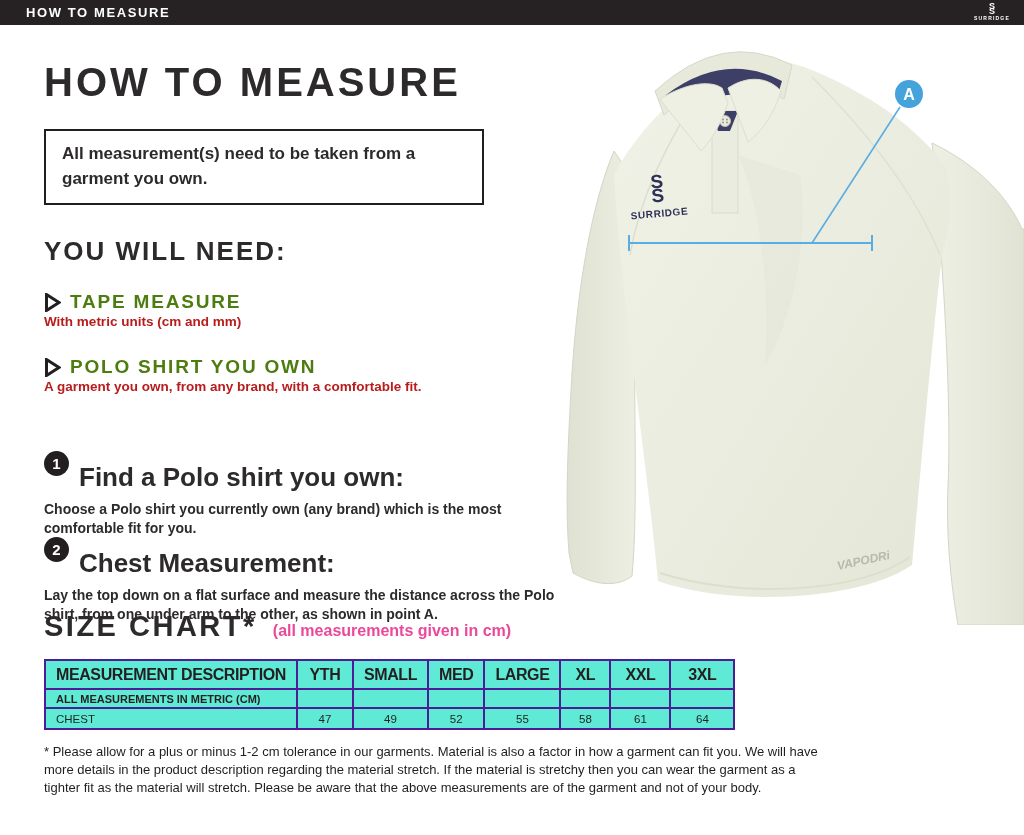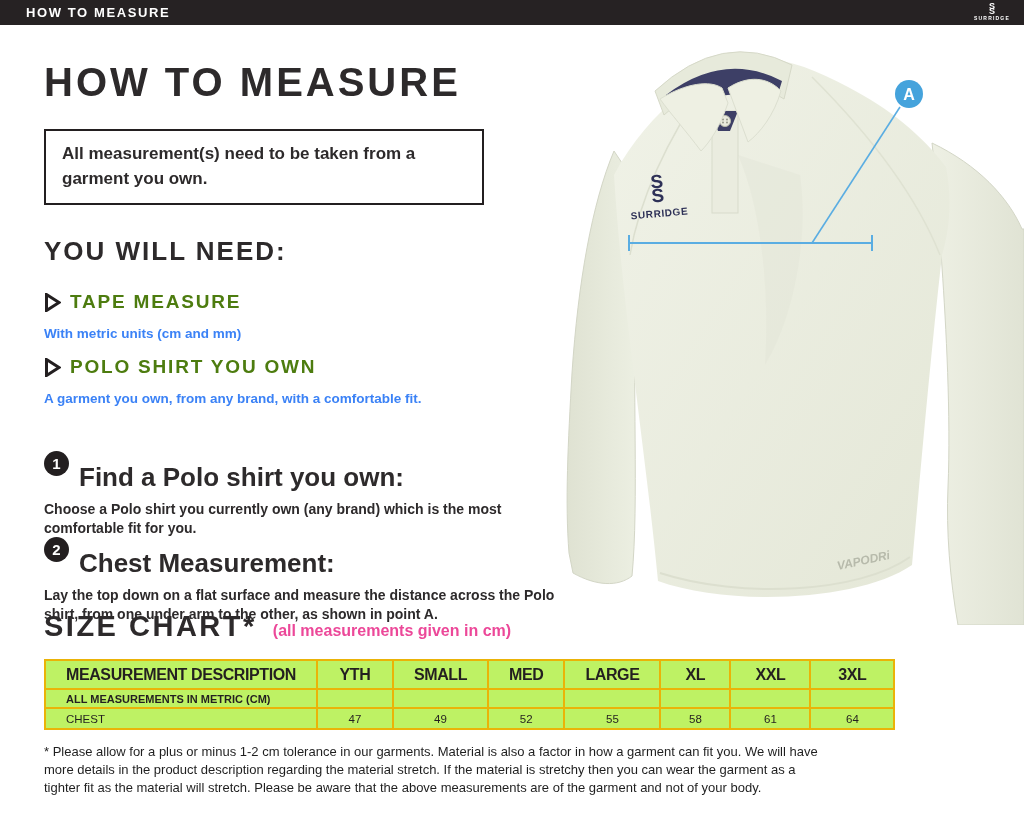--- a/index.html
+++ b/index.html
@@ -34,21 +34,21 @@
     border:2px solid #231f20;padding:11px 16px 12px 16px;
     font-size:17px;font-weight:bold;line-height:1.45;color:#2d2a2b;
   }
   .h2-need{
     position:absolute;left:44px;top:236px;
     font-size:26px;font-weight:bold;letter-spacing:2px;color:#2d2a2b;white-space:nowrap;
   }
   .need-item{position:absolute;left:44px;}
   .need-item .row{display:flex;align-items:center;gap:9px;}
   .need-title{font-size:19px;font-weight:bold;letter-spacing:1.8px;color:#4d7c0f;white-space:nowrap;}
-  .need-desc{font-size:13.5px;font-weight:bold;color:#3b82f6;margin-top:13px;white-space:nowrap;}
+  .need-desc{font-size:13.5px;font-weight:bold;color:#b91c1c;margin-top:1px;white-space:nowrap;}
   .tri-icon{width:17px;height:19px;display:block;}
   .step{position:absolute;left:44px;}
   .step .row{display:flex;align-items:center;gap:10px;}
   .step-num{
     width:25px;height:25px;border-radius:50%;background:#231f20;color:#fff;
     display:flex;align-items:center;justify-content:center;
     font-size:15px;font-weight:bold;flex:0 0 25px;
   }
   .step-title{font-size:26px;font-weight:bold;color:#2d2a2b;white-space:nowrap;margin-top:29px;}
   .step-desc{
@@ -57,21 +57,21 @@
   }
   .h2-chart{position:absolute;left:44px;top:610px;display:flex;align-items:baseline;gap:16px;}
   .h2-chart .big{font-size:29px;font-weight:bold;letter-spacing:2.5px;color:#2d2a2b;white-space:nowrap;}
   .h2-chart .sub{font-size:16px;font-weight:bold;color:#ec4899;white-space:nowrap;}
   
   table.size{
     position:absolute;left:44px;top:659px;border-collapse:collapse;
     table-layout:fixed;
   }
   table.size td,table.size th{
-    border:2px solid #eab308;padding:0 20px;background:#bef264;
+    border:2px solid #4c1d95;padding:0 10px;background:#5eead4;
     overflow:hidden;white-space:nowrap;
   }
   table.size th{height:27px;font-size:16px;font-weight:bold;letter-spacing:-0.4px;}
   table.size th.desc{text-align:left;width:200px;}
   table.size .r1 td{height:17px;font-size:11px;font-weight:bold;}
   table.size .r2 td{height:19px;font-size:11.5px;font-weight:normal;text-align:center;}
   table.size .r2 td.lbl{text-align:left;}
   .c-yth{width:34px;text-align:center;}
   .c-small{width:45px;text-align:center;}
   .c-med{width:34px;text-align:center;}

